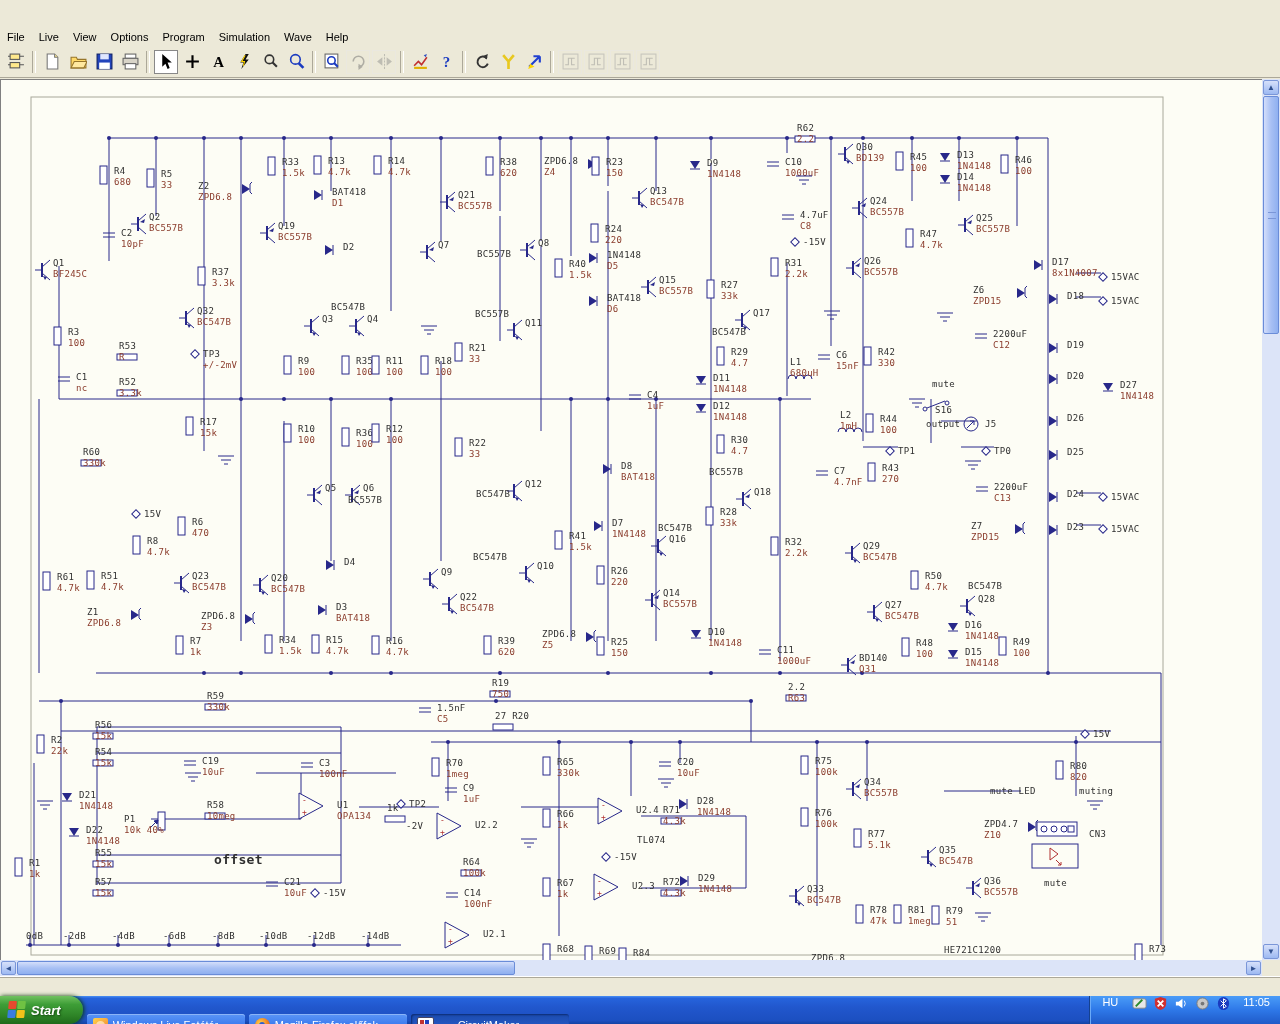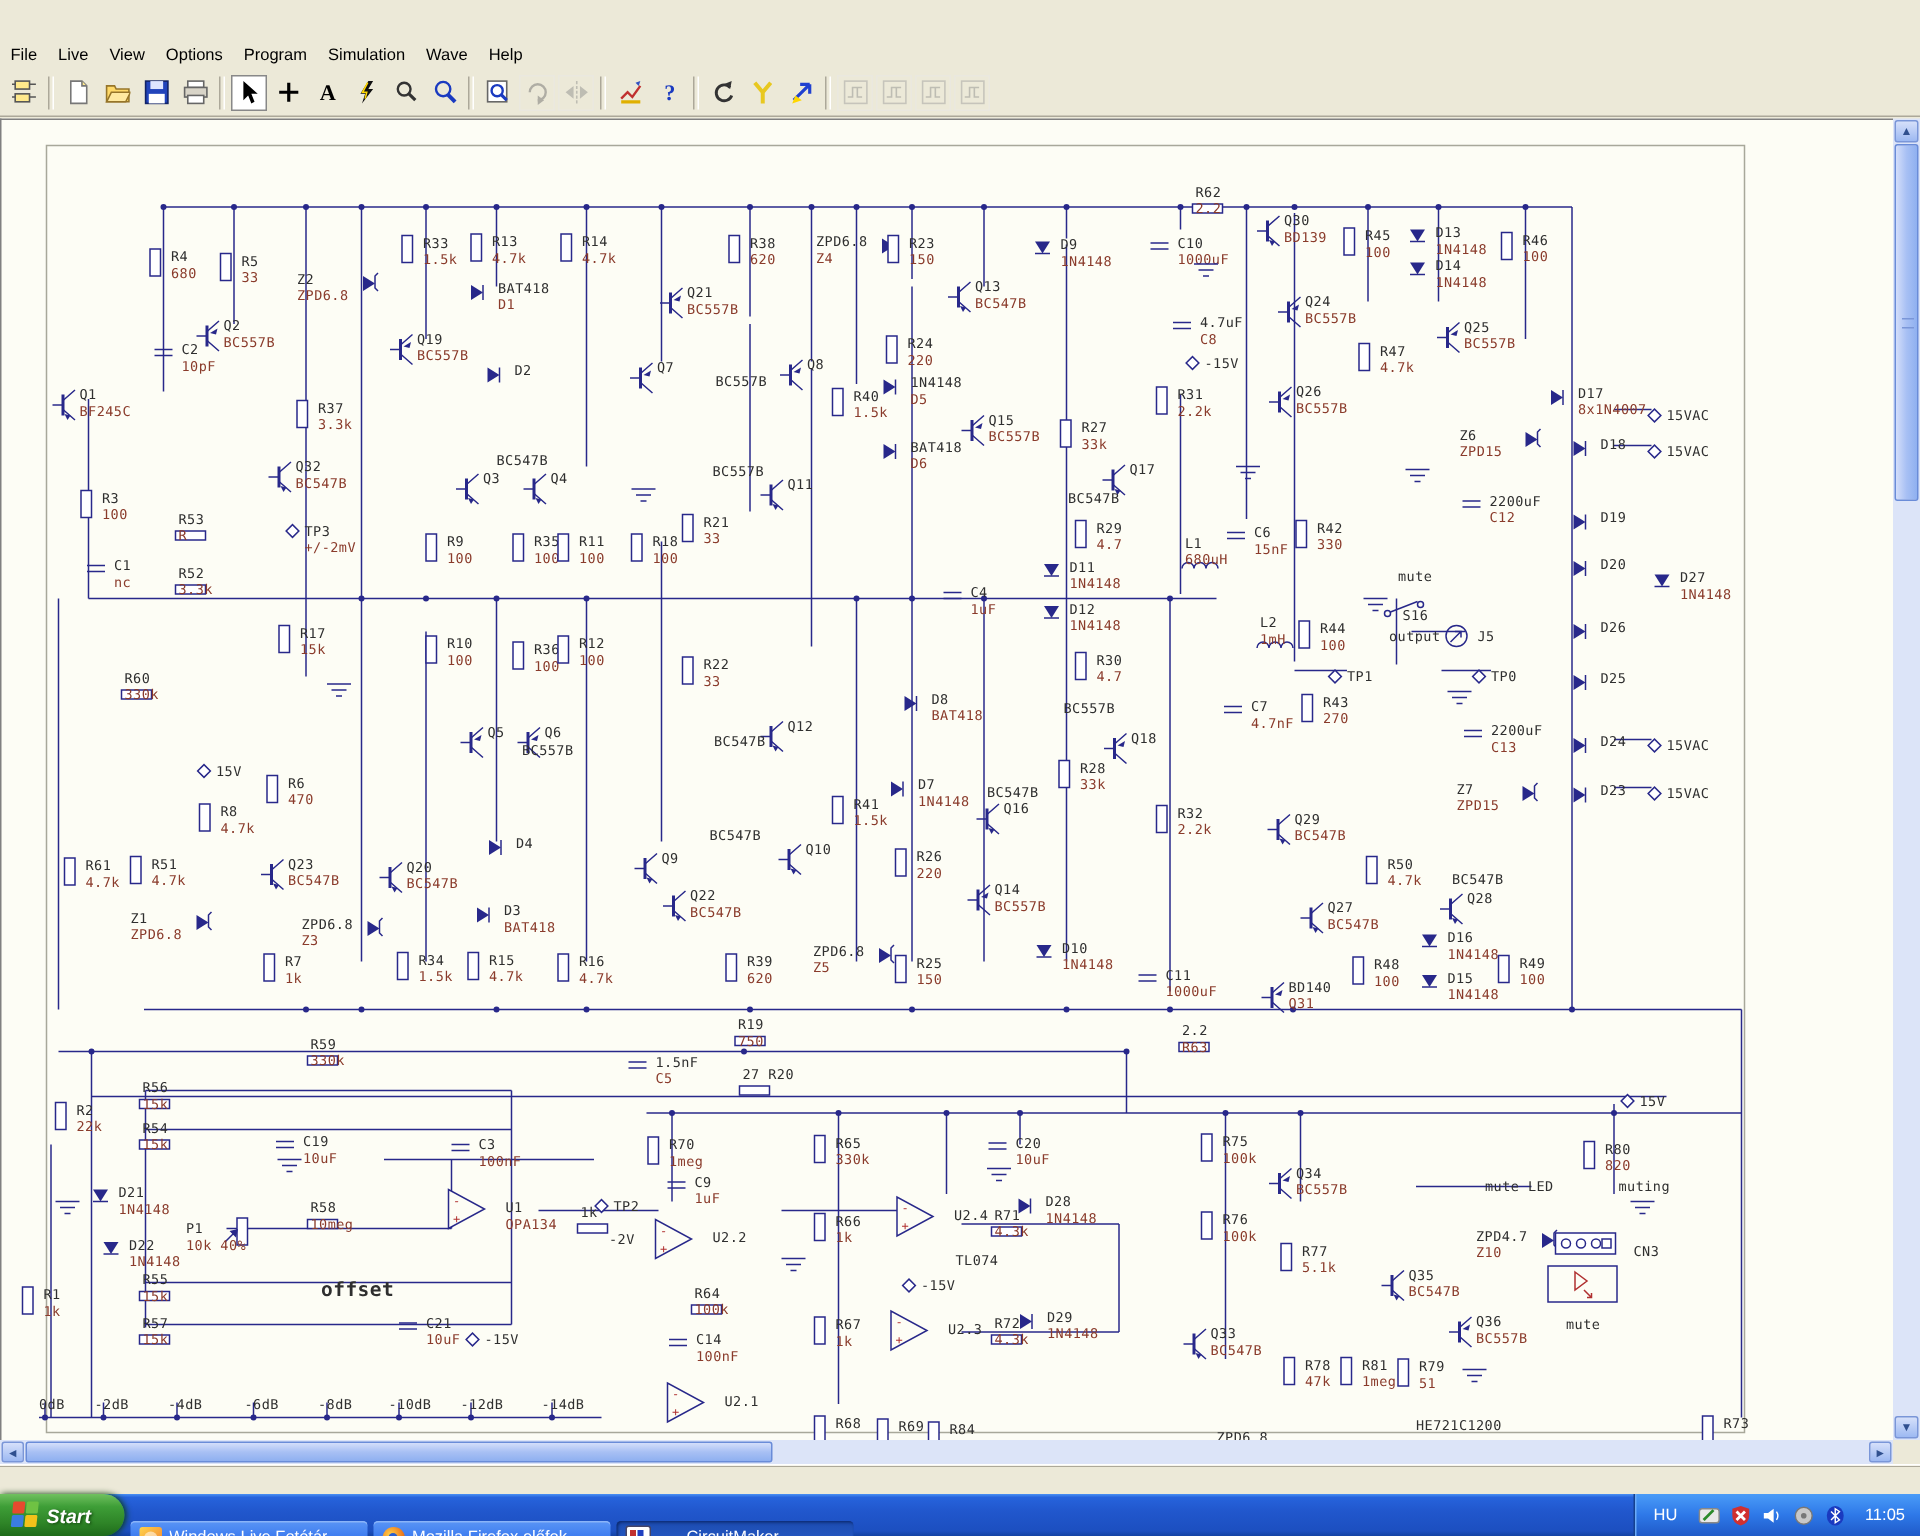--- a/index.html
+++ b/index.html
@@ -70,21 +70,21 @@
     box-shadow:inset 1px 1px 2px #0c2a70;gap:24px;}
   .task-label{overflow:hidden;text-overflow:ellipsis;}
   .ticon{width:15px;height:15px;flex:0 0 15px;border-radius:2px;position:relative;}
   .icon-photo{background:linear-gradient(135deg,#ffd24a,#f08030);}
   .icon-photo:before{content:"";position:absolute;left:3px;top:3px;width:9px;height:9px;border-radius:50%;background:#fff8;}
   .icon-ff{background:radial-gradient(circle at 35% 35%,#ffd24a 0%,#f08020 55%,#c05010 100%);border-radius:50%;}
   .icon-ff:before{content:"";position:absolute;left:4px;top:4px;width:6px;height:6px;border-radius:50%;background:#2a5fd0;}
   .icon-cm{background:#fff;border:1px solid #446;}
   .icon-cm:before{content:"";position:absolute;left:2px;top:2px;width:4px;height:9px;background:#c03030;}
   .icon-cm:after{content:"";position:absolute;left:7px;top:2px;width:4px;height:4px;background:#2040c0;}
-  #tray{margin-left:auto;height:28px;display:flex;align-items:center;gap:6px;padding:0 10px 0 12px;
+  #tray{margin-left:auto;height:28px;display:flex;align-items:flex-start;gap:6px;padding:0 10px 0 12px;
     background:linear-gradient(180deg,#4a9cf8 0%,#2e78e8 50%,#1f5ac8 100%);
     border-left:1px solid #15418f;box-shadow:inset 1px 0 0 #6aaaf8;}
   #lang{color:#fff;font-size:11px;margin-right:8px;}
   #clock{color:#fff;font-size:11px;margin-left:6px;}
   .trayicon{width:15px;height:15px;}
 </style>
 </head>
 <body>
 
 <div id="screen">

